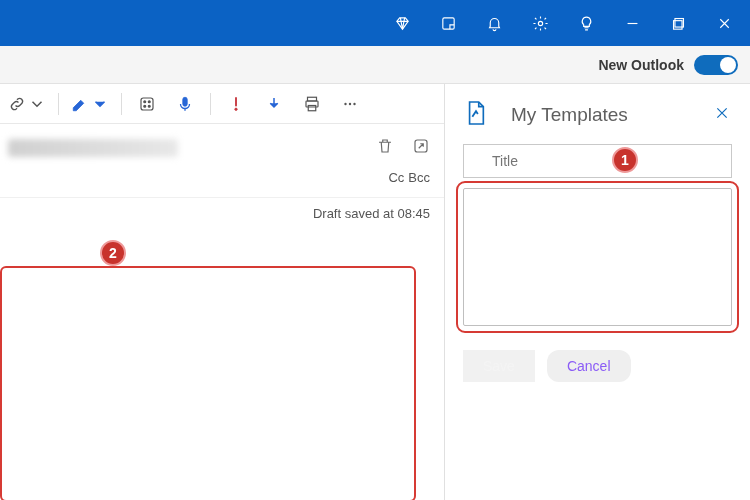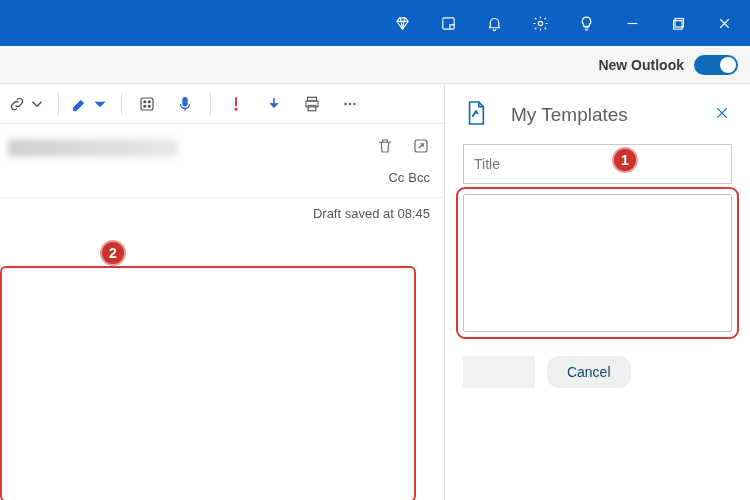--- a/index.html
+++ b/index.html
@@ -96,41 +96,41 @@
 
   
   .panel-head { display:flex; align-items:center; justify-content:space-between; padding:4px 2px 14px 2px; }
   .panel-title { display:flex; align-items:center; gap:24px; }
   .panel-title-text { font-size:19px; color:#5f5f5f; font-weight:400; }
   .doc-icon { width:22px; height:26px; }
   .panel-close { cursor:pointer; }
   .panel-close svg { width:16px; height:16px; stroke:#0f6cbd; }
 
   .title-input {
-    width:100%; height:40px;
+    width:100%; height:34px;
     border:1px solid #c9c9c9; outline:none;
-    padding:0 10px; font-size:14px; color:#666;
+    padding:0 28px; font-size:14px; color:#666;
   }
   .title-wrap { position:relative; margin-bottom:10px; }
   .callout-1 { right:94px; top:3px; }
 
   .body-box {
     width:100%; height:138px;
     border:1px solid #bfbfbf;
     background:#fff;
     outline:2.5px solid #d63a34;
     outline-offset:5px;
     border-radius:2px;
     margin-bottom: 24px;
   }
 
   .btn-row { display:flex; gap:12px; }
   .btn { height:32px; padding:0 20px; font-size:14px; border:none; cursor:pointer; }
   .btn-save { background:#f1f1f1; color:#f4f4f4; }
-  .btn-cancel { background:#efefef; color:#0c4a6e;border-radius:12px; }
+  .btn-cancel { background:#efefef; color:#8b5cf6;border-radius:12px; }
 </style>
 </head>
 <body>
 
 <div class="titlebar">
   <div class="tb-icon">
     <svg viewBox="0 0 24 24" stroke-width="1.6">
         <path d="M4 9l4-5h8l4 5-8 11z"></path>
         <path d="M4 9h16M9 4l3 16M15 4l-3 16"></path>
       </svg>

